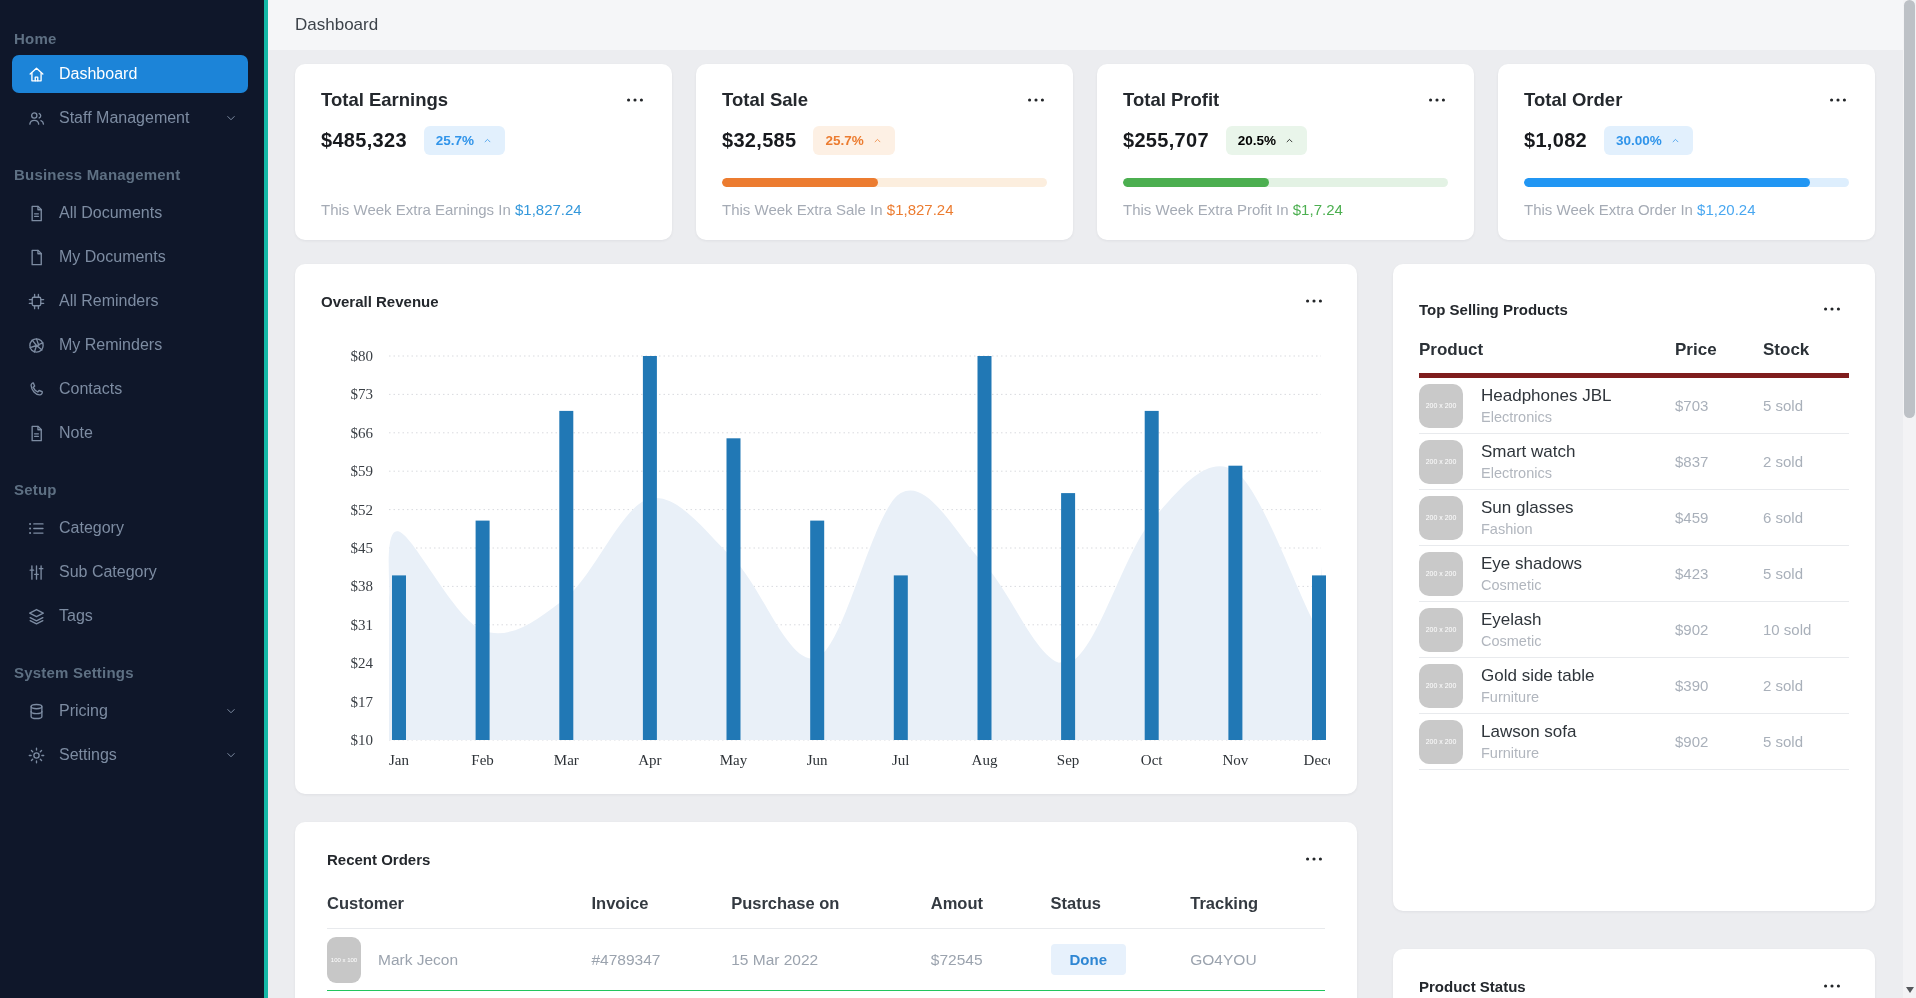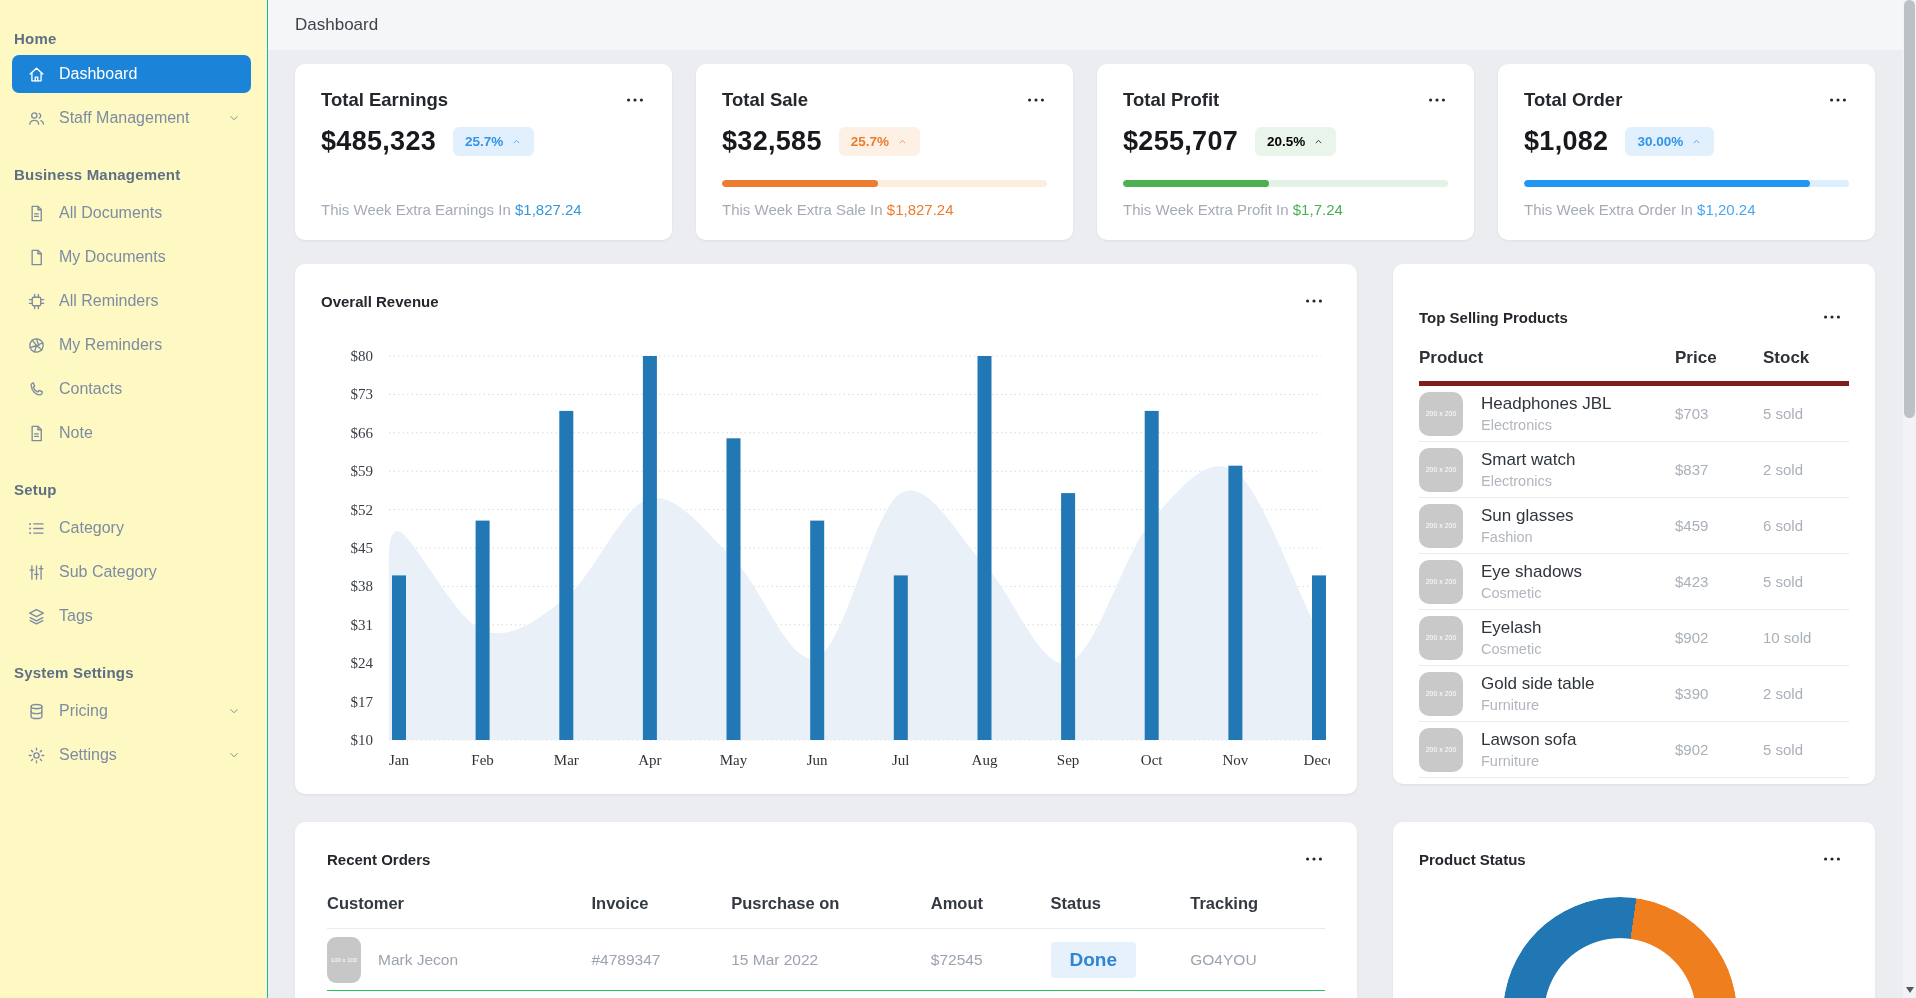--- a/index.html
+++ b/index.html
@@ -5,21 +5,21 @@
   * { box-sizing: border-box; }
   html,body { margin:0; padding:0; }
   body {
     width:1916px; height:998px; overflow:hidden; position:relative;
     background:#ecedf0; font-family:"Liberation Sans", sans-serif;
     -webkit-font-smoothing:antialiased;
   }
   
   .sidebar {
     position:absolute; left:0; top:0; width:268px; height:100%;
-    background:#fef9c3; border-right:1px solid #14b8a6; padding-top:16px; z-index:3;
+    background:#0f172a; border-right:4px solid #14b8a6; padding-top:16px; z-index:3;
   }
   .nav-label { font-size:15px; font-weight:700; color:#5e7083; margin:26px 22px 8px 14px; letter-spacing:.2px; }
   .nav-label:first-child { margin-top:14px; }
   .nav-item {
     display:flex; align-items:center; height:44px; margin:0 16px 0 12px;
     padding:0 10px 0 14px; border-radius:7px; color:#7d8ca2; font-size:16px; cursor:pointer;
   }
   .nav-item.active { background:#1c84d8; color:#ffffff; height:38px; margin-top:3px; margin-bottom:3px; }
   .nav-icon { width:20px; height:20px; margin-right:13px; display:flex; align-items:center; justify-content:center; flex:none; }
   .nav-icon svg { width:19px; height:19px; }
@@ -39,21 +39,21 @@
   .card { background:#fff; border-radius:10px; box-shadow:0 1px 3px rgba(20,25,35,.06); }
 
   
   .stat-row { display:grid; grid-template-columns:repeat(4,1fr); gap:24px; margin-bottom:24px; }
   .stat-card { height:176px; padding:25px 26px 22px; display:flex; flex-direction:column; }
   .stat-head { display:flex; justify-content:space-between; align-items:center; }
   .stat-title { font-size:18.5px; font-weight:600; color:#24282d; }
   .dots-btn { color:#232629; cursor:pointer; display:flex; }
   .dots-btn svg { width:22px; height:22px; fill:currentColor; }
   .stat-value-row { display:flex; align-items:center; gap:17px; margin-top:15px; }
-  .stat-value { font-size:27px; font-weight:700; color:#17191d; letter-spacing:.3px; }
+  .stat-value { font-size:20px; font-weight:700; color:#17191d; letter-spacing:.3px; }
   .badge { display:inline-flex; align-items:center; gap:8px; font-size:13.5px; font-weight:600; padding:7px 12px; border-radius:6px; cursor:default; }
   .badge svg { width:11px; height:9px; stroke-width:2; }
   .progress { height:9px; border-radius:5px; margin-top:23px; position:relative; overflow:hidden; }
   .progress .fill { position:absolute; left:0; top:0; height:100%; border-radius:5px; }
   .progress.ghost { visibility:hidden; }
   .stat-note { margin-top:14px; font-size:15px; color:#a5abb5; white-space:nowrap; }
 
   
   .grid-2 { display:grid; grid-template-columns:1fr 482px; gap:36px; align-items:start; }
   .panel-head { display:flex; justify-content:space-between; align-items:center; padding:26px 32px 0 26px; }
@@ -67,24 +67,24 @@
 
   
   .orders-card { height:420px; padding:0 32px 0 32px; overflow:hidden; }
   .orders-card .panel-head { padding:26px 0 0 0; }
   .ord-grid { display:grid; grid-template-columns:26.5% 14% 20% 12% 14% 13.5%; margin-top:8px; }
   .ord-h { font-size:16.5px; font-weight:600; color:#343a41; padding:16px 0 15px; border-bottom:1px solid #e8eaed; }
   .ord-c { display:flex; align-items:center; min-height:62px; border-bottom:1px solid #22c55e; color:#9ba3ae; font-size:15.5px; }
   .avatar { width:34px; height:46px; border-radius:9px; background:#c7c7c7; color:#fff; font-size:6px;
             display:flex; align-items:center; justify-content:center; flex:none; }
   .cust-name { margin-left:17px; }
-  .status-badge { display:inline-block; padding:7px 19px; background:#e7f1fc; color:#2e86d3; font-size:19px; font-weight:600; border-radius:4px; }
-
-  
-  .products-card { height:520px; padding:16px 26px; margin-bottom:38px; overflow:hidden; }
+  .status-badge { display:inline-block; padding:7px 19px; background:#e7f1fc; color:#2e86d3; font-size:15px; font-weight:600; border-radius:4px; }
+
+  
+  .products-card { height:647px; padding:8px 26px; margin-bottom:38px; overflow:hidden; }
   .products-card .panel-head { padding:26px 6px 0 0; }
   .prod-grid { display:grid; grid-template-columns:1fr 88px 86px; margin-top:6px; }
   .prod-h { font-size:17px; font-weight:600; color:#2b3137; padding:14px 0 13px; border-bottom:5px solid #7f1d1d; }
   .prod-c { display:flex; align-items:center; height:56px; border-bottom:1px solid #e8eaed; color:#a9b0ba; font-size:15px; }
   .thumb { width:44px; height:44px; border-radius:10px; background:#c9c9c9; color:#fff; font-size:7px;
            display:flex; align-items:center; justify-content:center; flex:none; }
   .prod-info { margin-left:18px; line-height:1.25; }
   .prod-name { font-size:17px; color:#2f353b; }
   .prod-cat { font-size:14.5px; color:#b1b6be; margin-top:2px; }
 

